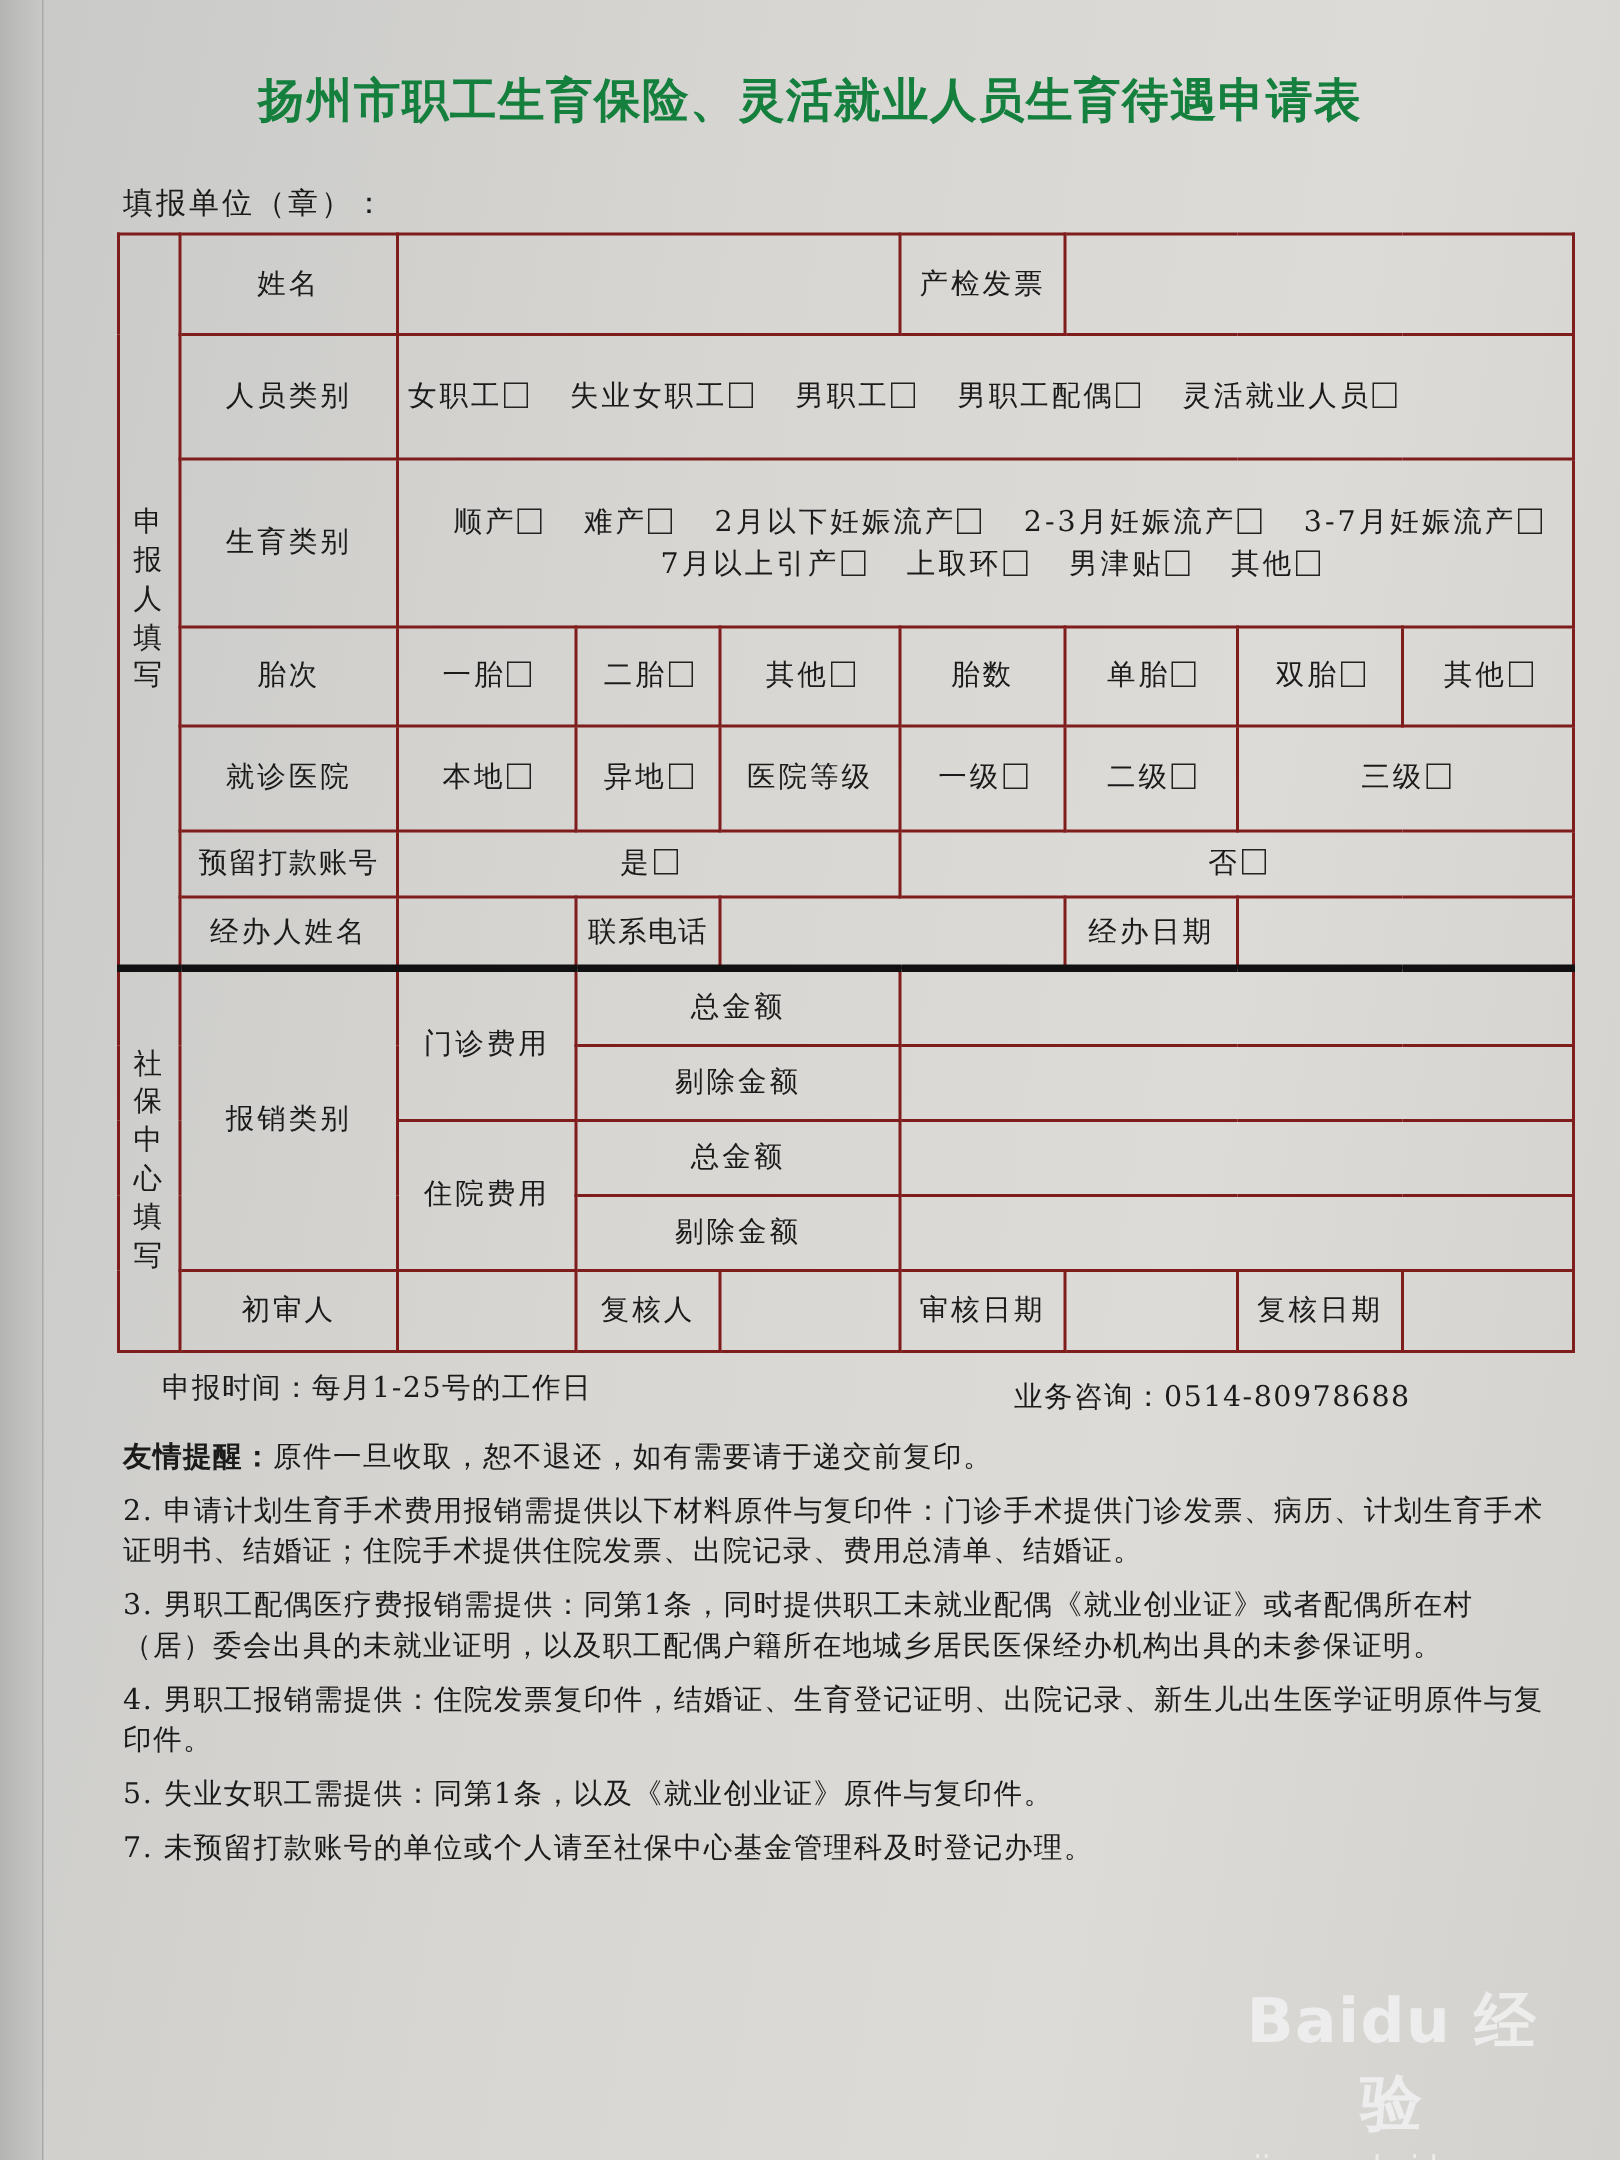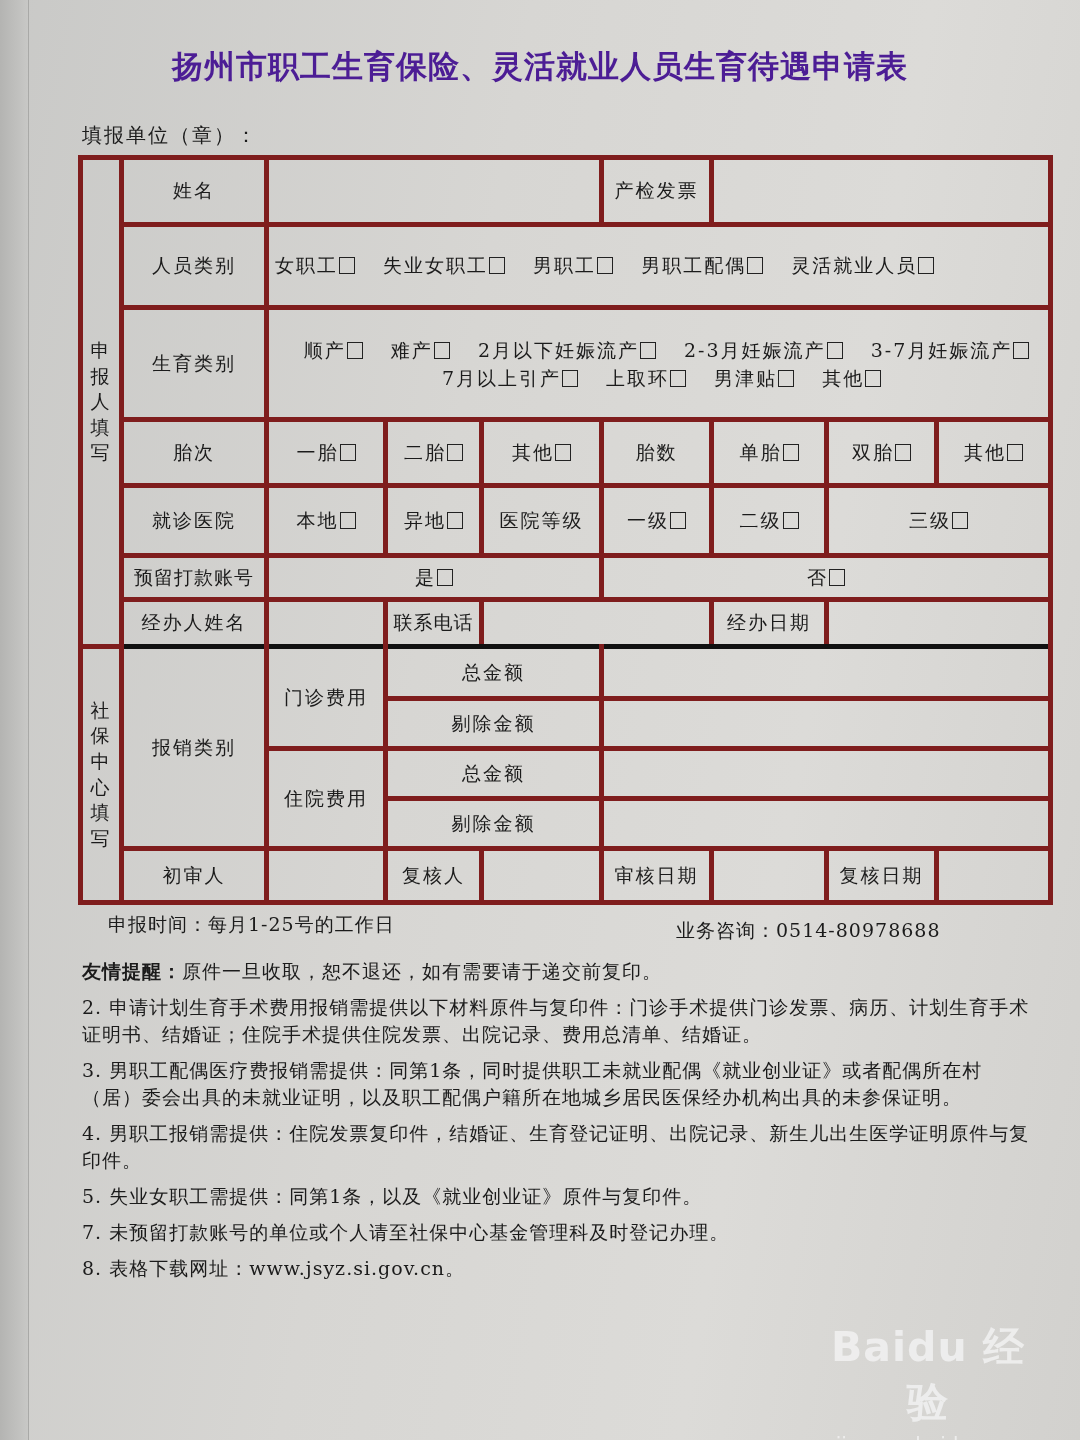--- a/index.html
+++ b/index.html
@@ -11,31 +11,31 @@
     position: relative;
   }
   .paper-edge {
     position: absolute; left: 0; top: 0; width: 28px; height: 1440px;
     background: linear-gradient(90deg, #b4b4b2, #c8c8c6);
     border-right: 1px solid #a9a9a7;
   }
   .title {
     position: absolute; left: 0; right: 0; top: 46px;
     text-align: center; font-family: "DejaVu Sans", sans-serif;
-    font-weight: bold; font-size: 31px; letter-spacing: 1px; color: #4c1d95;
+    font-weight: bold; font-size: 31px; letter-spacing: 1px; color: #15803d;
   }
   .unit-label {
     position: absolute; left: 82px; top: 122px; font-size: 20px; letter-spacing: 2px;
   }
   table.form {
     position: absolute; left: 78px; top: 155px; width: 970px;
     border-collapse: collapse; table-layout: fixed;
   }
   table.form td {
-    border: 5px solid #7f1d1d; padding: 0; text-align: center; vertical-align: middle;
+    border: 2px solid #7f1d1d; padding: 0; text-align: center; vertical-align: middle;
     font-size: 19px; letter-spacing: 2px; line-height: 1.35;
   }
   td.side { font-size: 20px; line-height: 1.4; letter-spacing: 0; }
   td.left-text { text-align: left !important; padding-left: 6px !important; border-radius: 12px; }
   tr.thick-top td { border-top: 5px solid #111; }
   .cb {
     display: inline-block; width: 14px; height: 15px; border: 1.6px solid #222;
     vertical-align: -2px; margin-left: 1px; background: transparent; cursor: pointer;
   }
   .opt { white-space: nowrap; margin-right: 20px; }
@@ -204,19 +204,18 @@
 <div class="footer-line" style="left:108px">申报时间：每月1-25号的工作日</div>
 <div class="footer-line" style="left:676px; top:918px">业务咨询：0514-80978688</div>
 
 <div class="notes">
   <p><b>友情提醒：</b><span>原件一旦收取，恕不退还，如有需要请于递交前复印。</span></p>
   <p>2. 申请计划生育手术费用报销需提供以下材料原件与复印件：门诊手术提供门诊发票、病历、计划生育手术证明书、结婚证；住院手术提供住院发票、出院记录、费用总清单、结婚证。</p>
   <p>3. 男职工配偶医疗费报销需提供：同第1条，同时提供职工未就业配偶《就业创业证》或者配偶所在村（居）委会出具的未就业证明，以及职工配偶户籍所在地城乡居民医保经办机构出具的未参保证明。</p>
   <p>4. 男职工报销需提供：住院发票复印件，结婚证、生育登记证明、出院记录、新生儿出生医学证明原件与复印件。</p>
   <p>5. 失业女职工需提供：同第1条，以及《就业创业证》原件与复印件。</p>
   <p>7. 未预留打款账号的单位或个人请至社保中心基金管理科及时登记办理。</p>
-  <p>8. 表格下载网址：www.jsyz.si.gov.cn。</p>
 </div>
 
 <div class="watermark">
   <div class="logo">Baidu 经验</div>
   <div class="url">jingyan.baidu.com</div>
 </div>
 
 </body></html>

